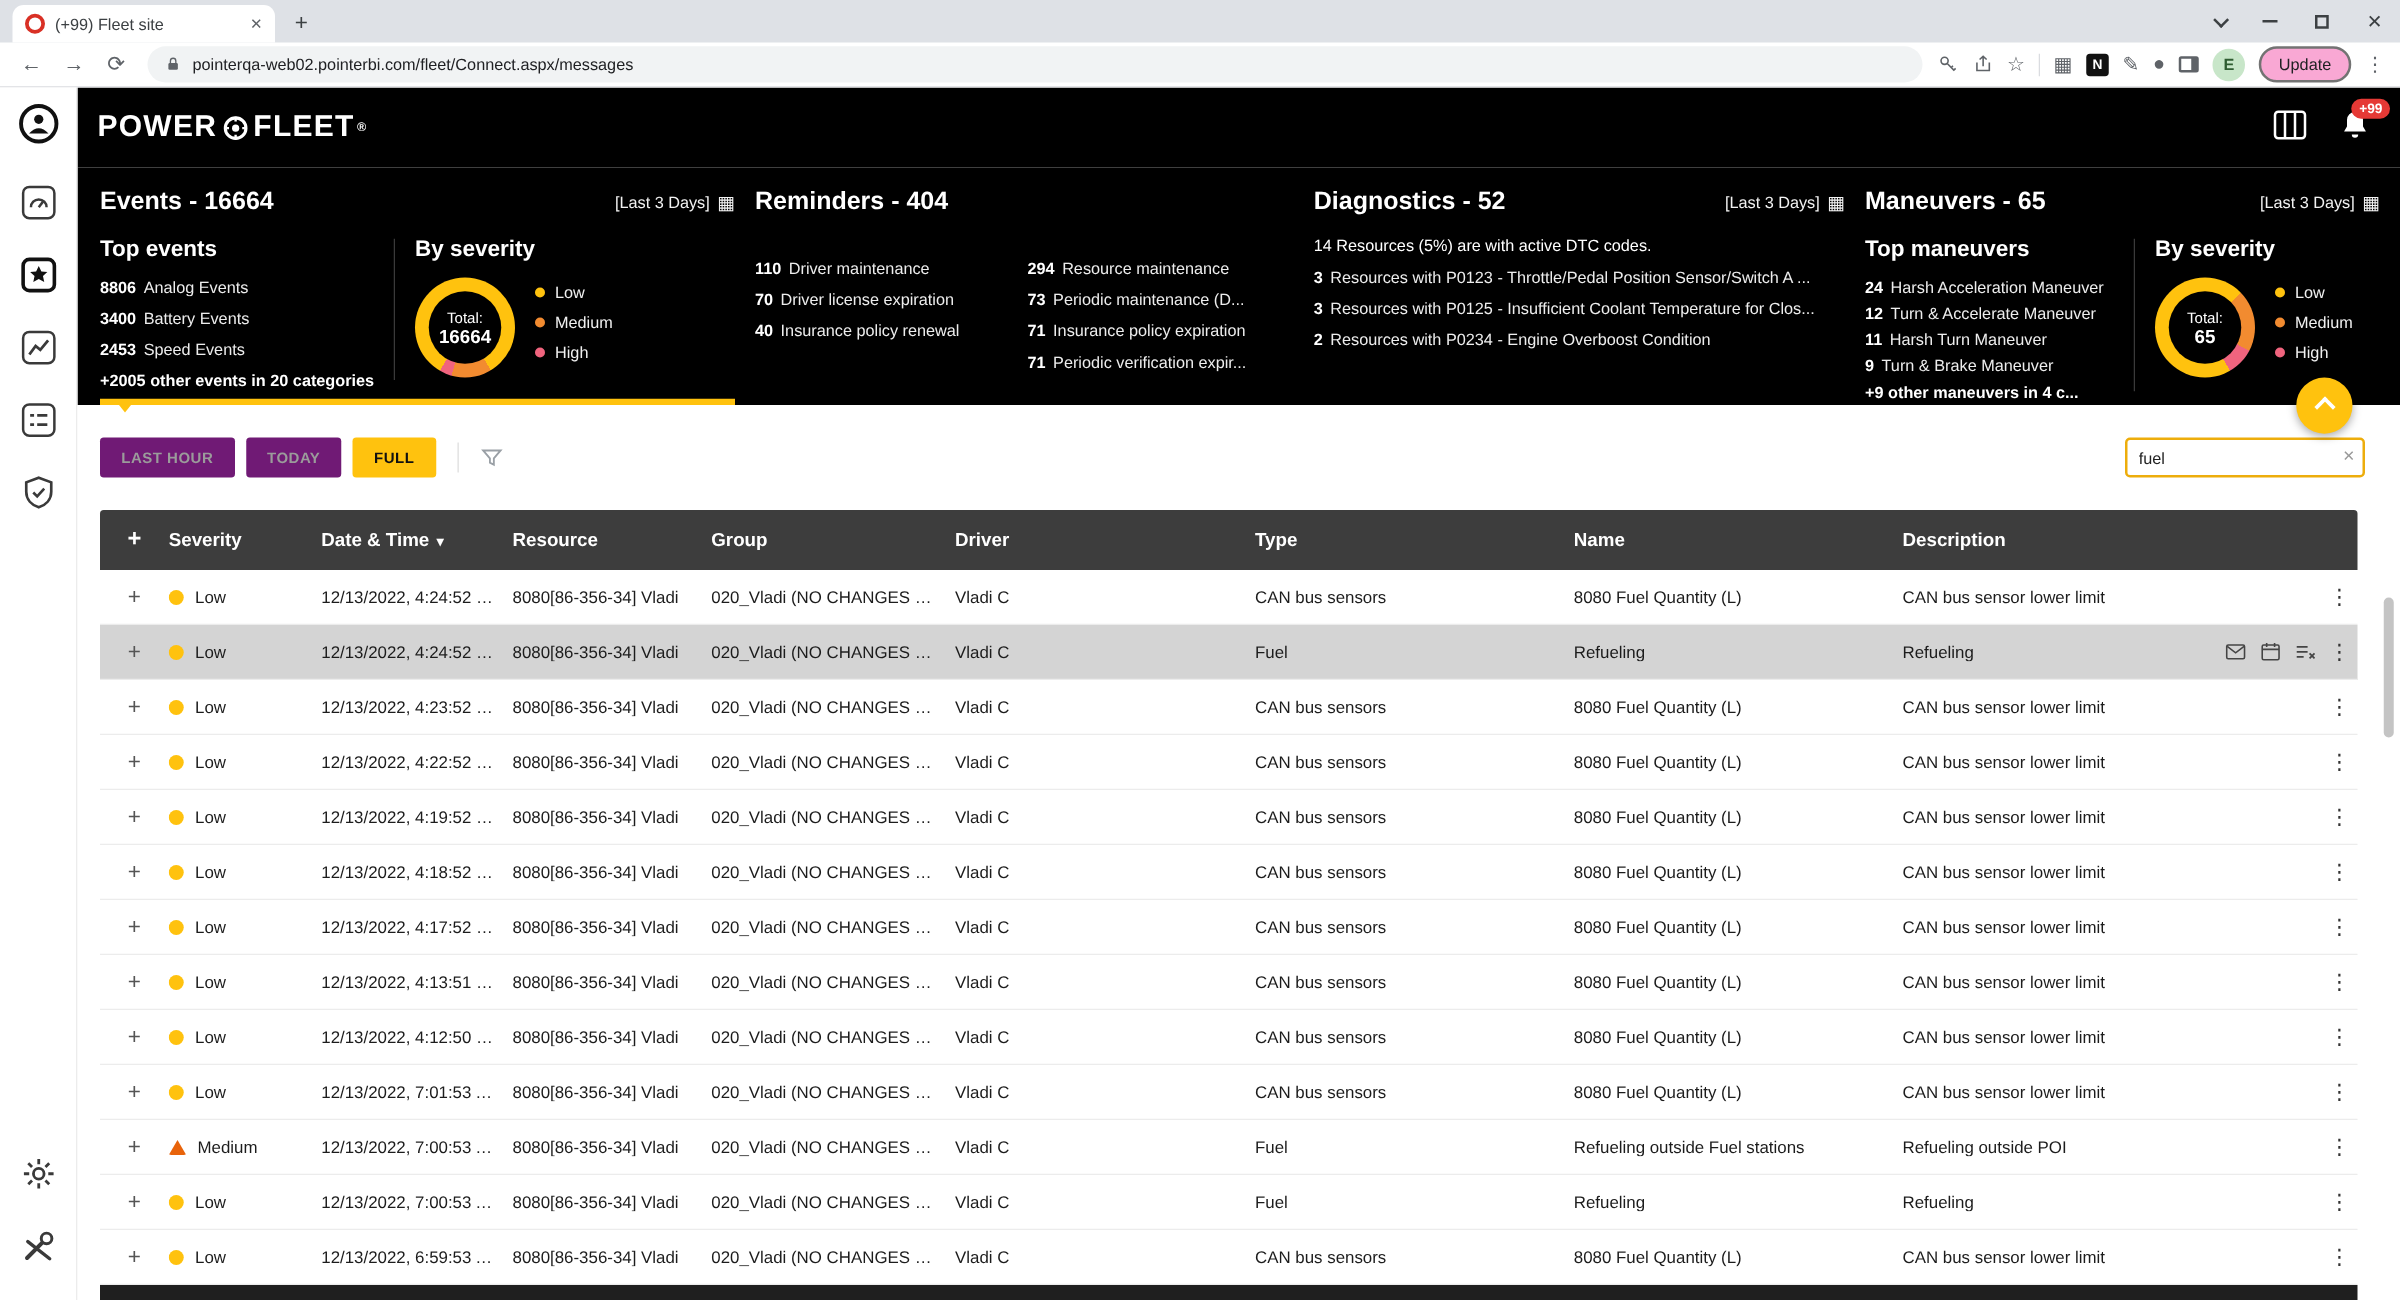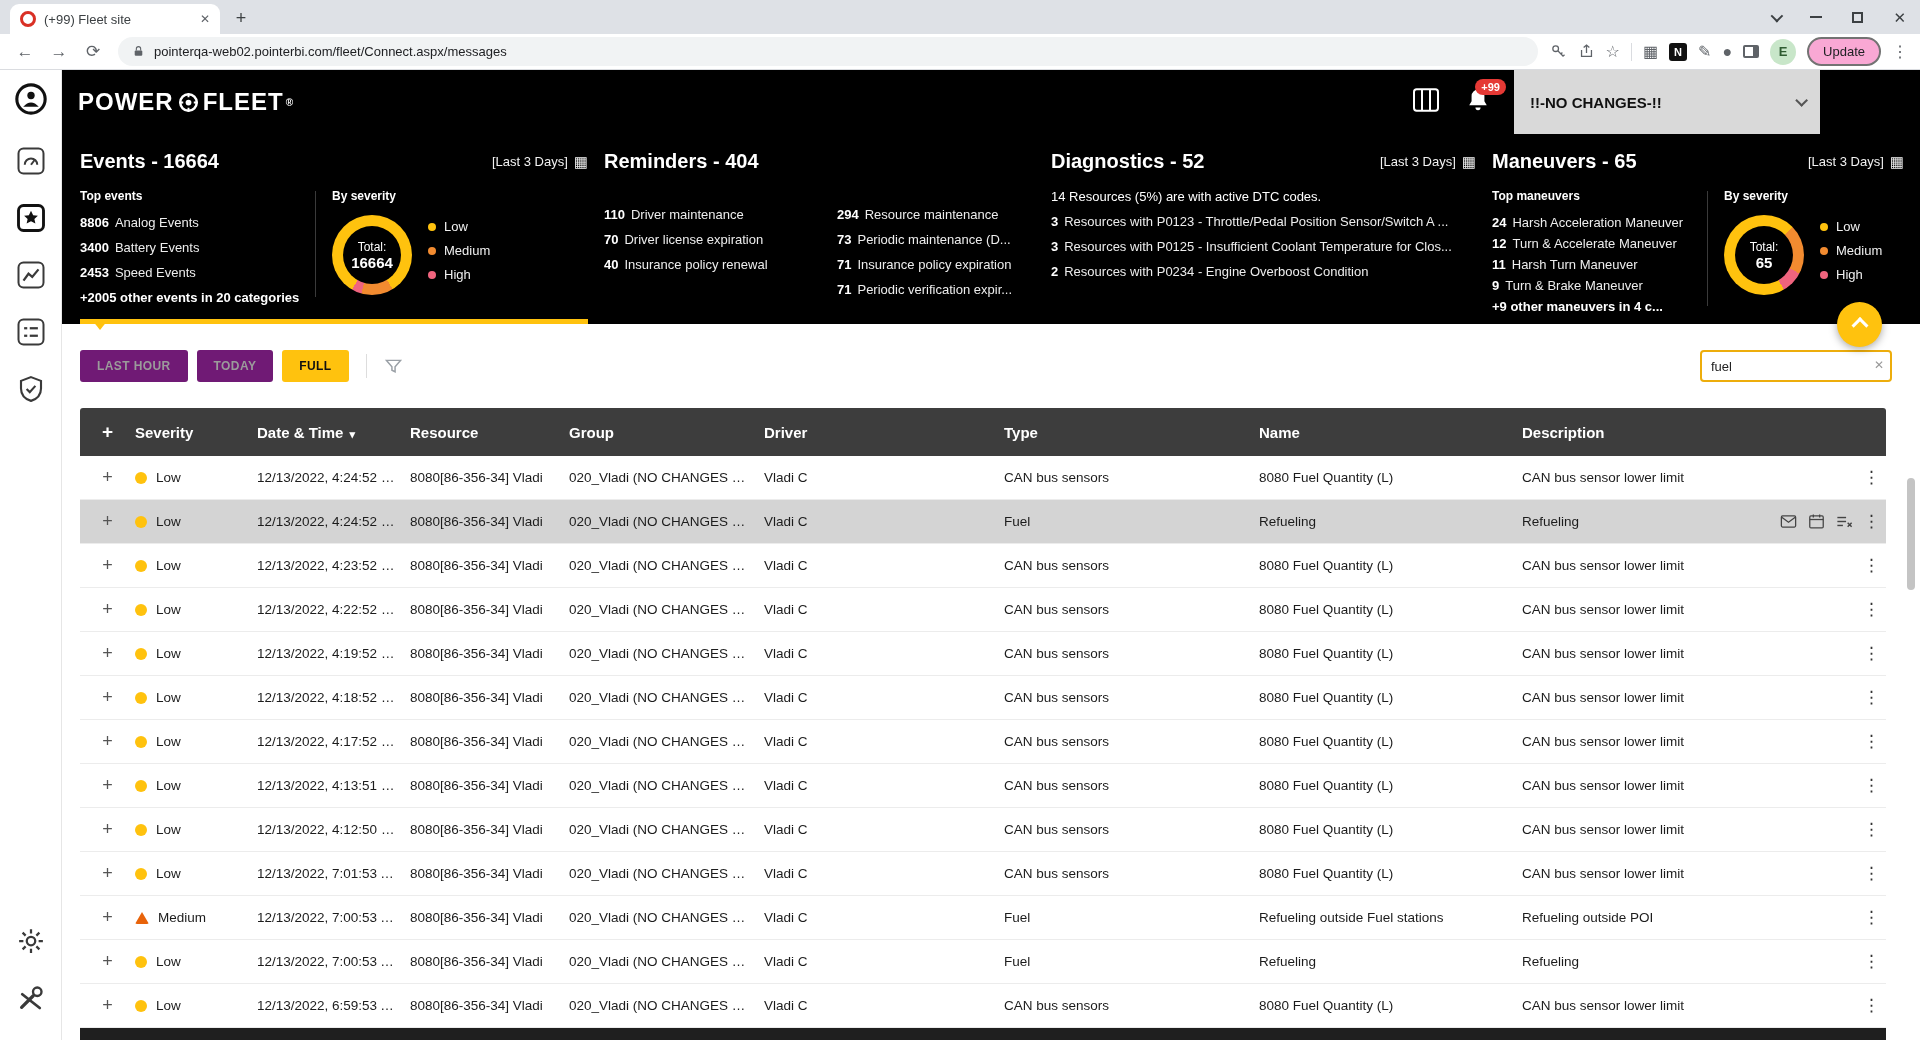--- a/index.html
+++ b/index.html
@@ -71,36 +71,36 @@
   .card.events::after { content:''; position:absolute; bottom:-19px; left:12px;
     border:8px solid transparent; border-top:10px solid #ffc20e; z-index:4; }
   .card-title-row { display:flex; align-items:center; margin-bottom:16px; }
   .card-title { font-size:20px; font-weight:bold; }
   .card-range { margin-left:auto; font-size:13px; color:#f2f2f2; display:flex; align-items:center; gap:6px; }
   .range-grid { font-size:15px; }
   .split { display:flex; }
   .split-left { width:235px; flex:none; }
   .split-left.narrow { width:215px; }
   .split-div { width:1px; background:#3a3a3a; margin:2px 16px 8px 0; }
-  .sec-label { font-size:12px; font-weight:bold; margin-bottom:12px; }
+  .sec-label { font-size:18px; font-weight:bold; margin-bottom:12px; }
   .stat-line { display:flex; gap:6px; font-size:13px; color:#ededed; margin-bottom:10px; white-space:nowrap;
     overflow:hidden; }
   .stat-count { font-weight:bold; color:#fff; }
   .stat-more { font-size:13px; font-weight:bold; margin-top:3px; white-space:nowrap; }
   .sev-flex { display:flex; align-items:center; }
   .donut { width:80px; height:80px; border-radius:50%; position:relative; flex:none; }
   .donut-hole { position:absolute; inset:11px; background:#000; border-radius:50%; display:flex;
     flex-direction:column; align-items:center; justify-content:center; }
   .donut-hole .t1 { font-size:12px; color:#fff; }
   .donut-hole .t2 { font-size:15px; font-weight:bold; color:#fff; }
   .legend { margin-left:16px; }
   .legend-row { display:flex; align-items:center; gap:8px; font-size:13px; color:#f0f0f0; margin-bottom:9px; }
   .ldot { width:8px; height:8px; border-radius:50%; }
   .ldot.low { background:#ffc20e; } .ldot.medium { background:#f28b30; } .ldot.high { background:#f0647e; }
-  .rem-cols { display:flex; gap:43px; }
+  .rem-cols { display:flex; gap:28px; }
   .rem-col { min-width:190px; }
 
   
   .filter-bar { height:84px; display:flex; align-items:center; padding:0 28px 0 18px; background:#fff; flex:none; }
   .pill { font-size:12px; font-weight:bold; letter-spacing:.4px; color:#9b9b9b; background:#701a75;
     padding:9px 17px; border-radius:3px; margin-right:9px; cursor:pointer; }
   .pill.active { background:#ffc20e; color:#111; }
   .fb-div { width:1px; height:24px; background:#ddd; margin:0 16px 0 8px; }
   .search-wrap { margin-left:auto; position:relative; }
   .search-input { width:192px; height:32px; border:2px solid #edad0c; border-radius:4px; padding:0 26px 0 9px;
@@ -276,24 +276,20 @@
               <line x1="15" y1="4" x2="15" y2="20" stroke="#fff" stroke-width="1.5"></line>
             </svg>
         </span>
         <span class="hdr-ic">
           <svg width="28" height="28" viewBox="0 0 24 24">
               <path d="M12 3a5.5 5.5 0 0 0-5.5 5.5V13l-2 3.5h15L17.5 13V8.5A5.5 5.5 0 0 0 12 3z" fill="#fff"></path>
               <path d="M9.8 18.5a2.2 2.2 0 0 0 4.4 0z" fill="#fff"></path>
             </svg>
           <span class="badge">+99</span>
         </span>
-        <div class="group-select">
-          <span class="group-select-label">!!-NO CHANGES-!!</span>
-          <span class="gs-chev"></span>
-        </div>
       </div>
     </div>
 
     <div class="cards">
 
       <div class="card events">
         <div class="card-title-row">
           <span class="card-title">Events - 16664</span>
           <span class="card-range">
             <span>[Last 3 Days]</span>

